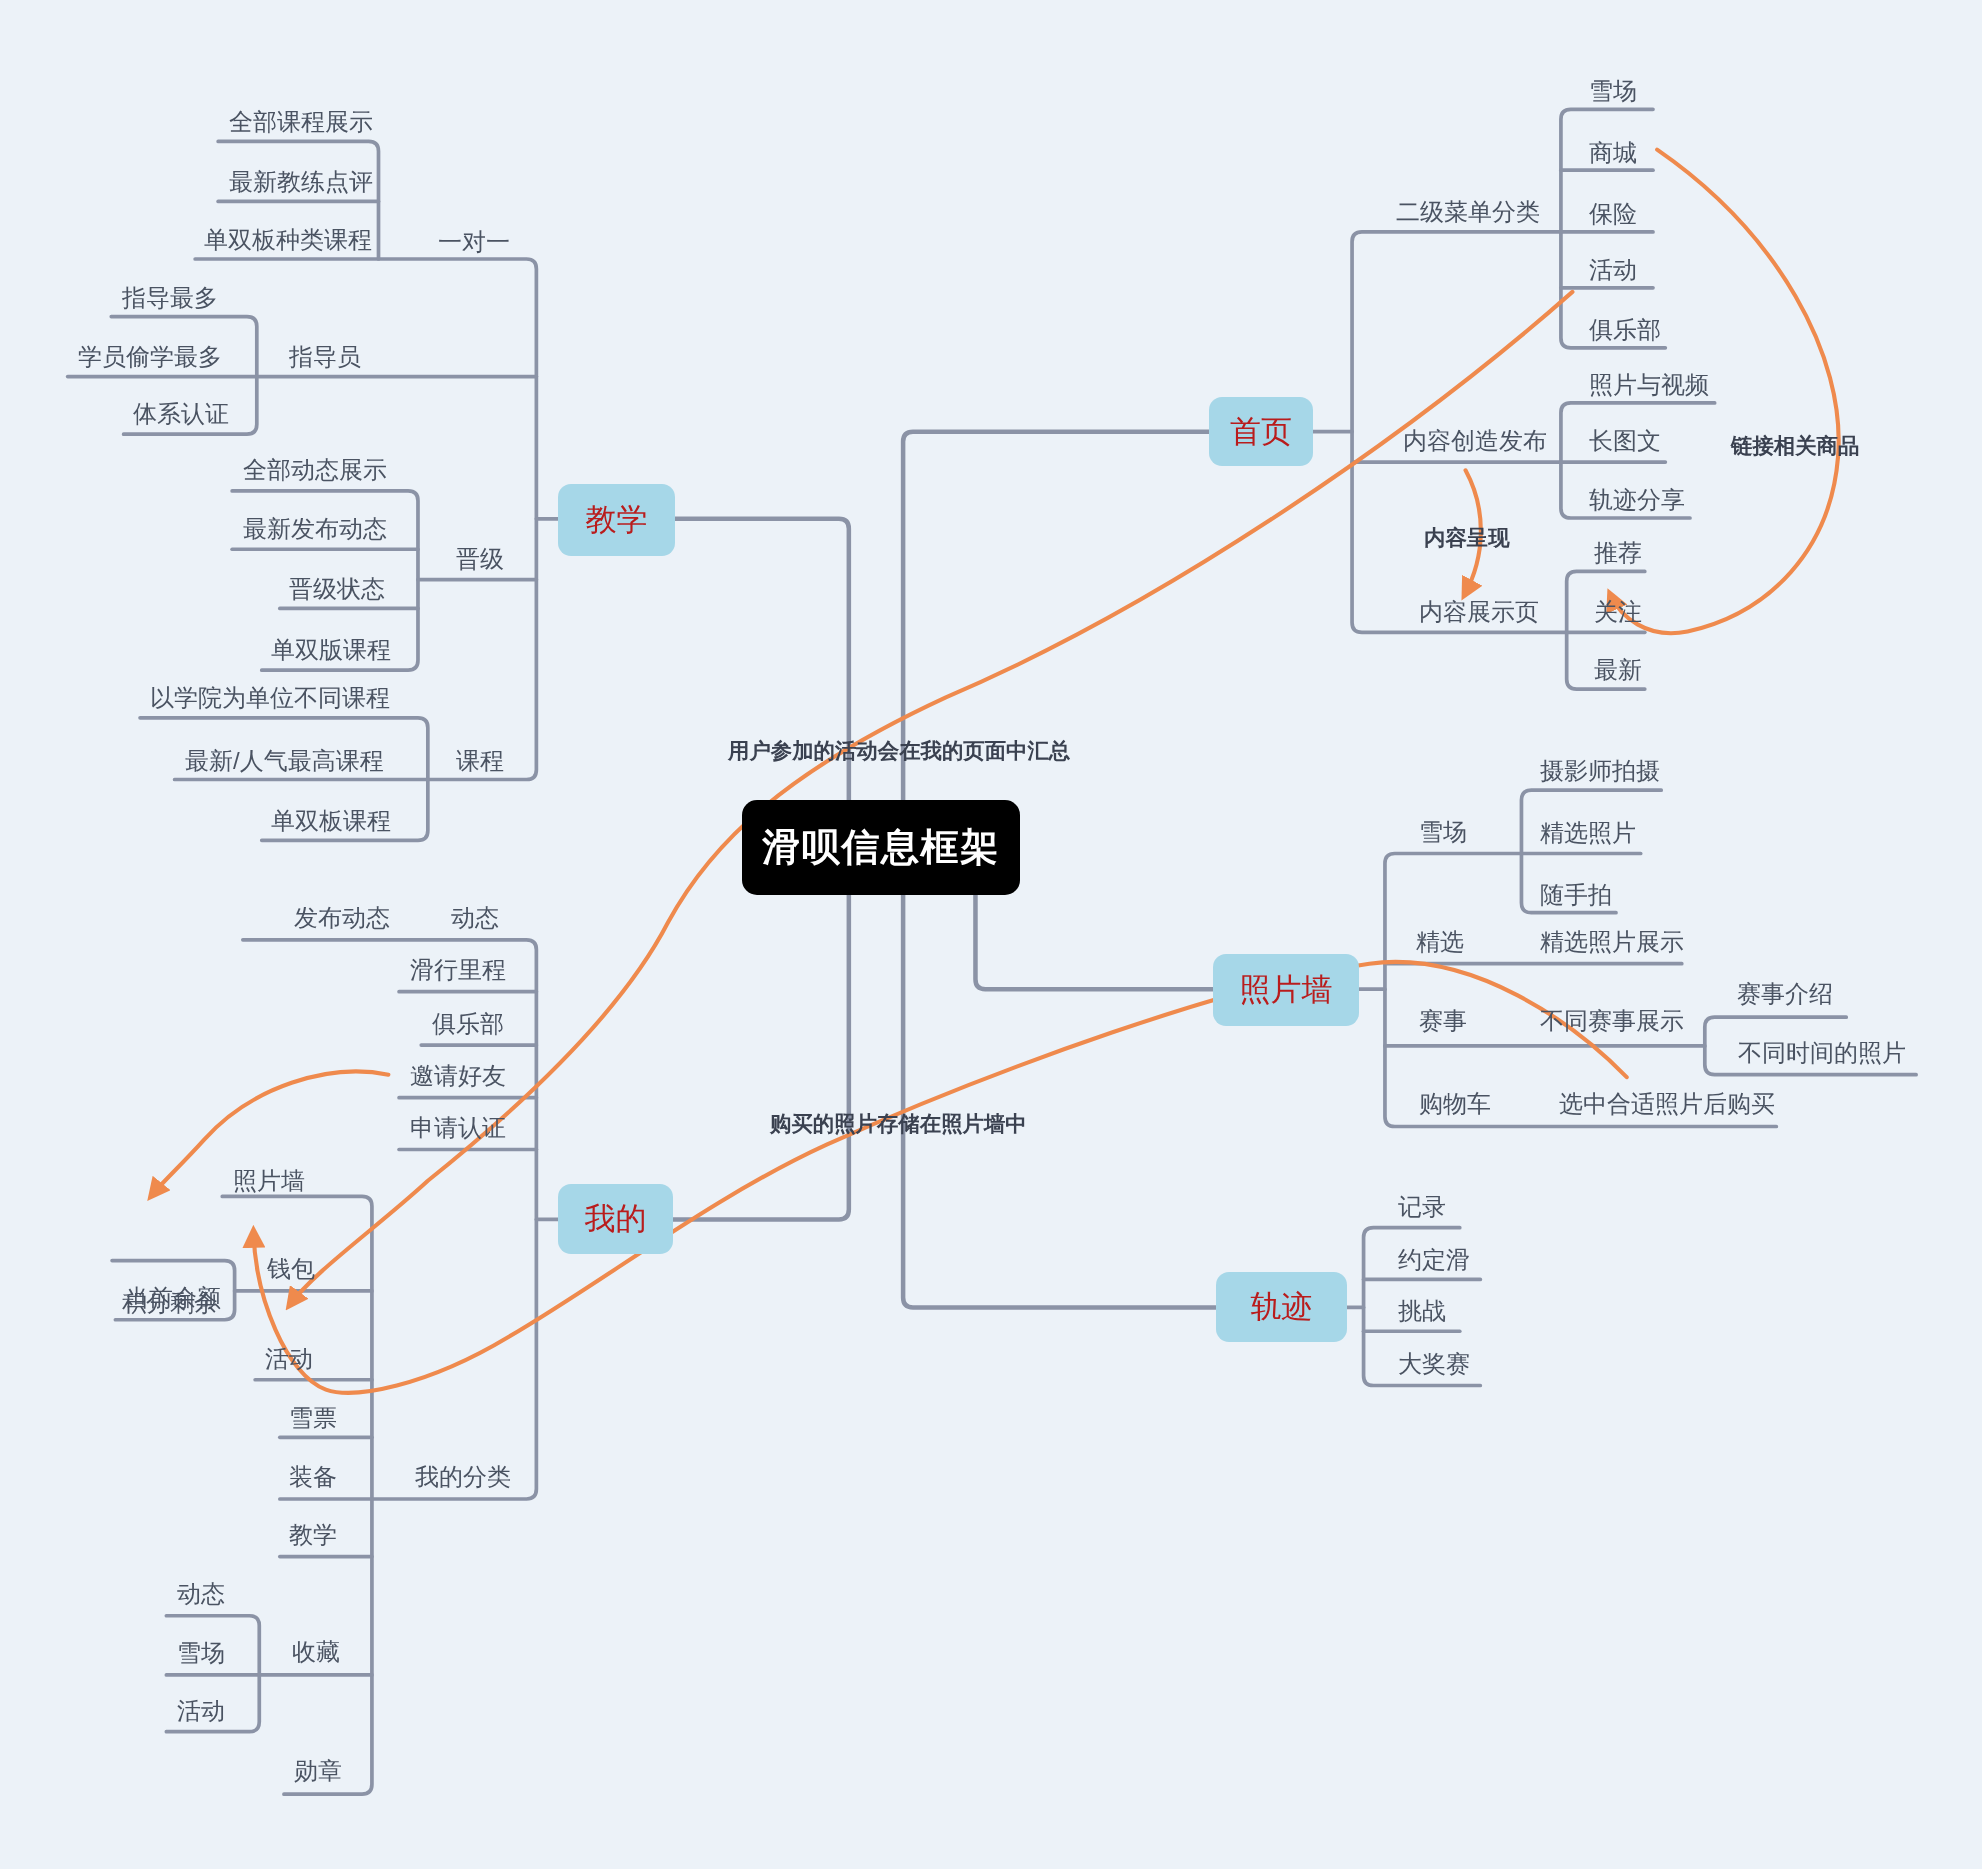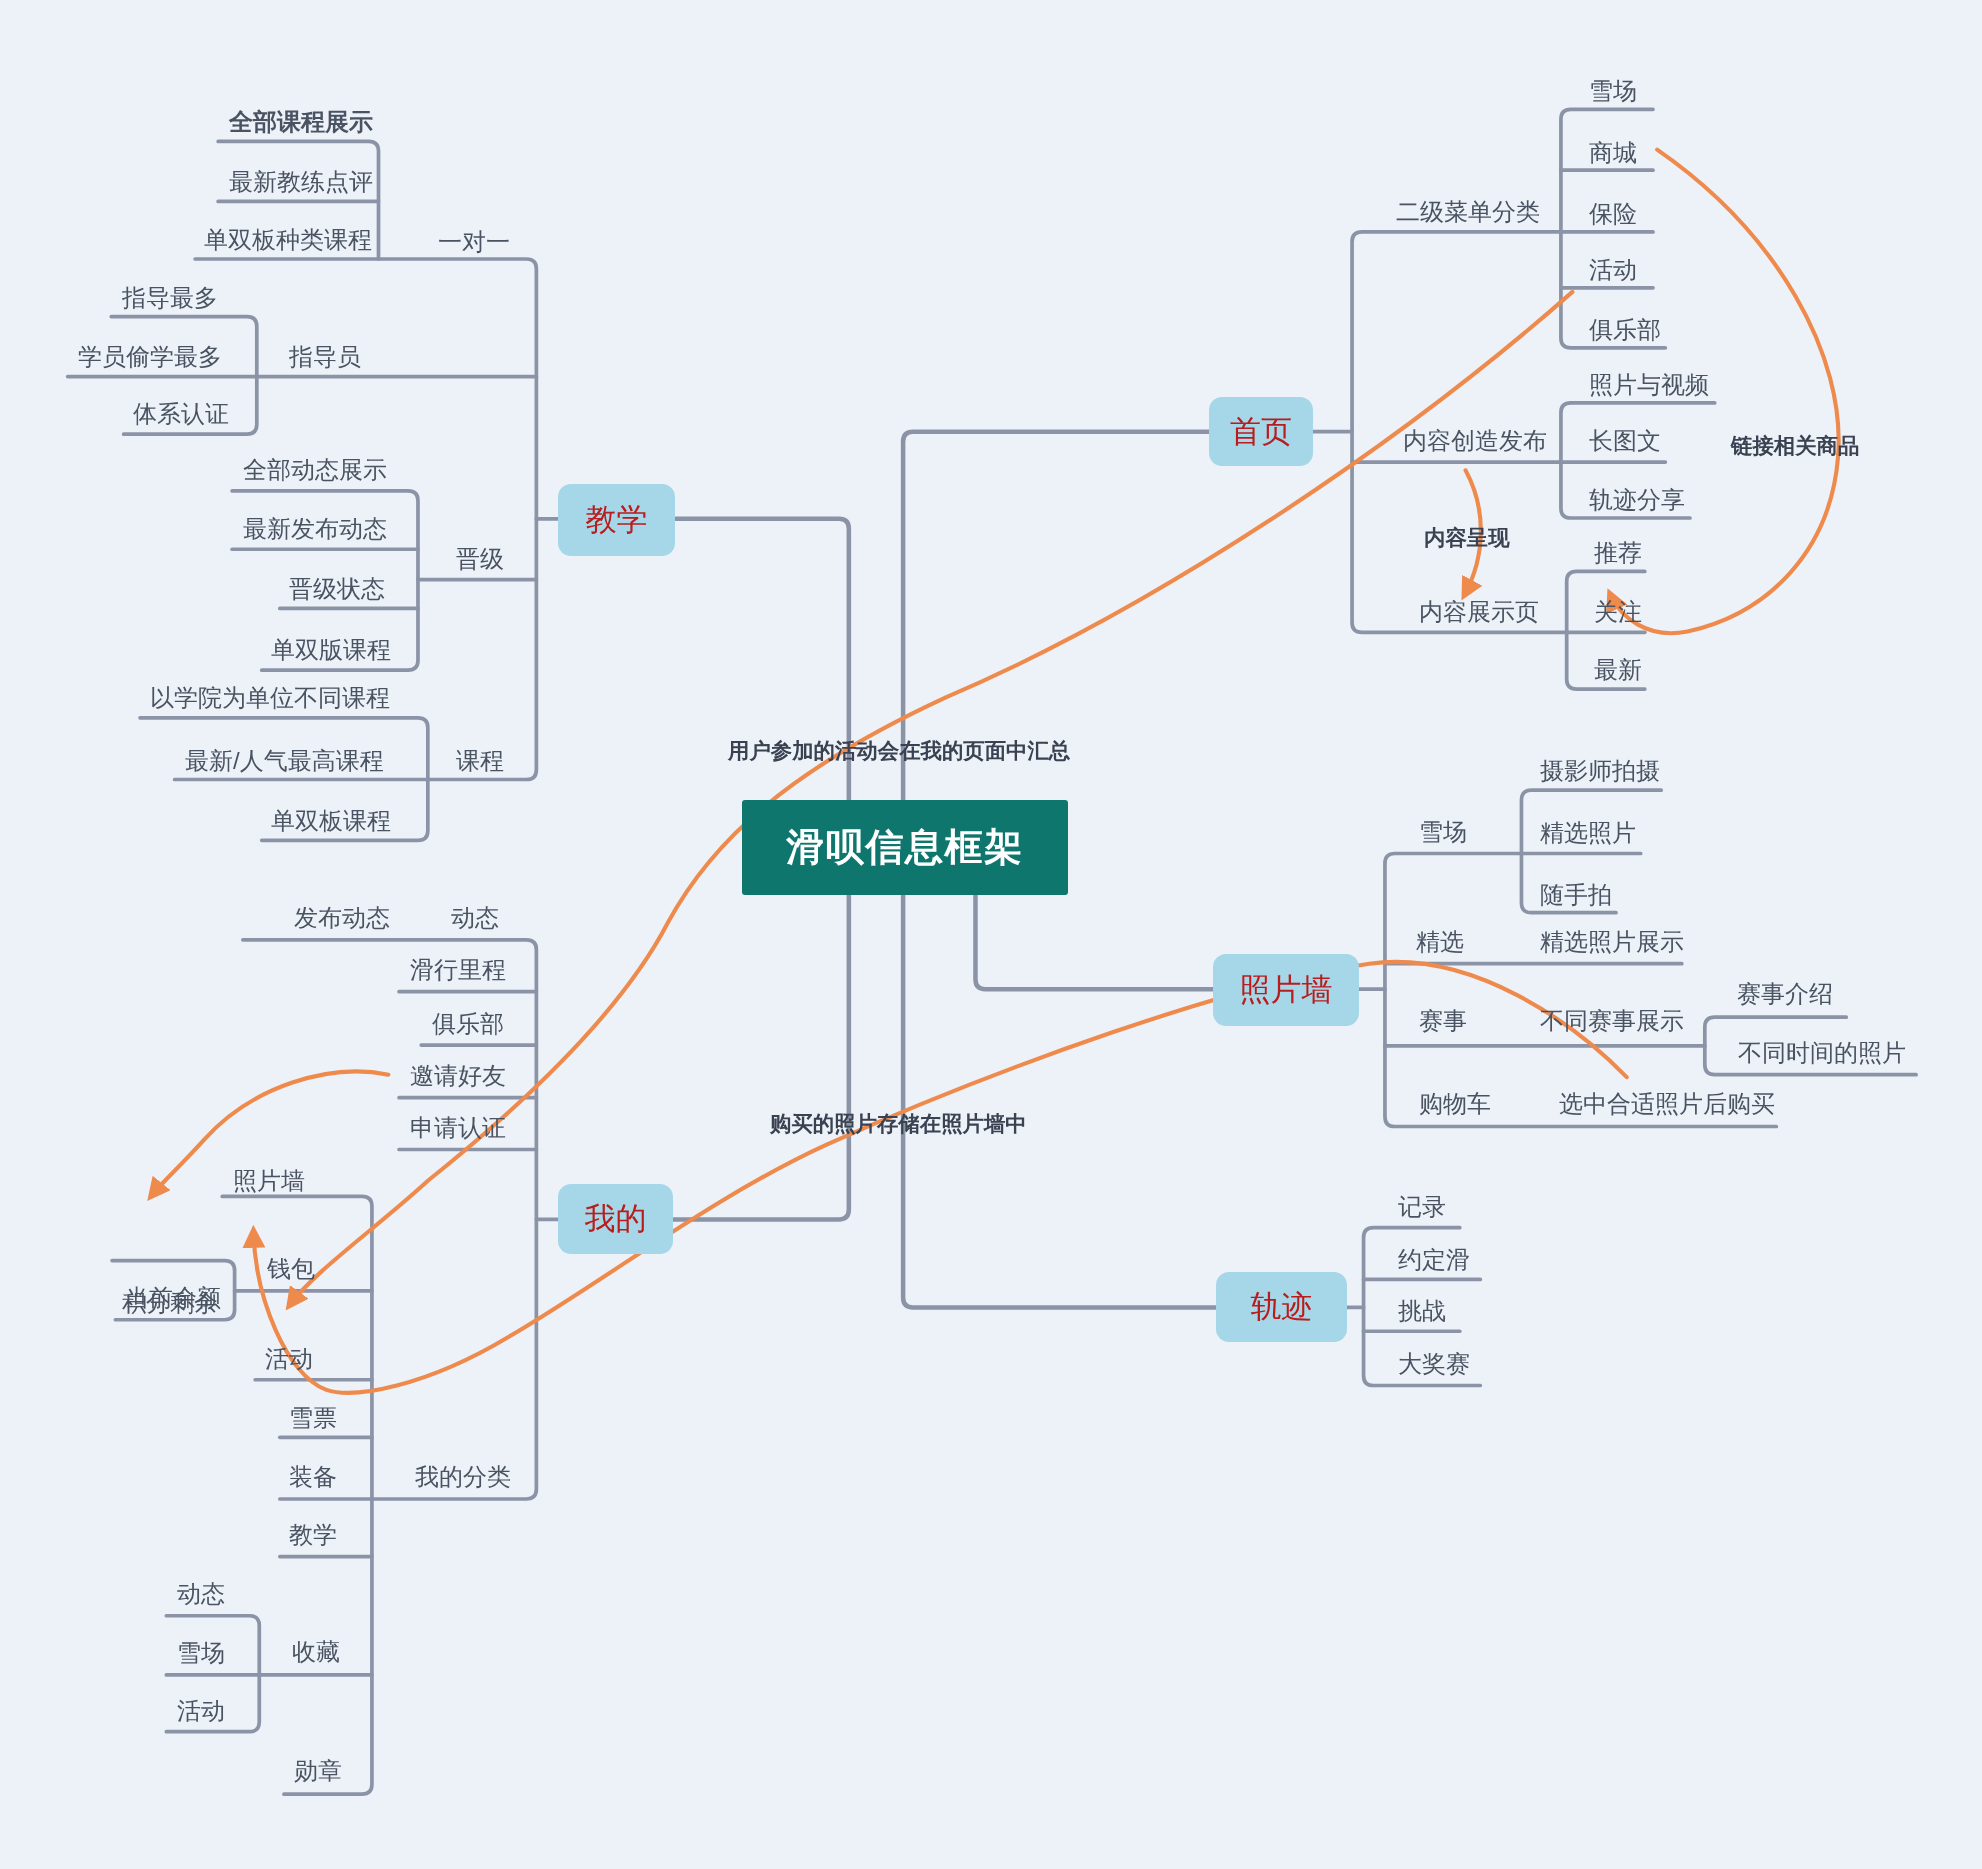--- a/index.html
+++ b/index.html
@@ -6,22 +6,22 @@
   #canvas{position:relative;width:1983px;height:1869px;background:#ecf2f8;overflow:hidden;
           font-family:"Liberation Sans","DejaVu Sans",sans-serif;}
   #edge-svg{position:absolute;left:0;top:0;width:1983px;height:1869px;}
   .edge{fill:none;stroke:#8b93a6;stroke-width:4.5;stroke-linecap:round;stroke-linejoin:round;}
   .edge.thick{stroke-width:5.5;}
   .rel{fill:none;stroke:#ef8a4d;stroke-width:5;stroke-linecap:round;}
   .label{position:absolute;color:#4a5362;font-size:24px;line-height:25.5px;white-space:nowrap;}
   .label.bold{font-weight:bold;color:#3a4150;font-size:21.4px;}
   .node{position:absolute;background:#a6d7e8;color:#b91c1c;border-radius:13px;
         display:flex;align-items:center;justify-content:center;font-size:31px;}
-  .central{position:absolute;left:742px;top:800px;width:326px;height:95px;background:#0f766e;
-        color:#ffffff;border-radius:3px;display:flex;align-items:center;justify-content:center;
+  .central{position:absolute;left:742px;top:800px;width:278px;height:95px;background:#000000;
+        color:#ffffff;border-radius:15px;display:flex;align-items:center;justify-content:center;
         font-size:38px;font-weight:bold;letter-spacing:1.6px;}
   .badge{position:absolute;left:1699px;top:1.6px;width:209px;height:151px;background:#ea5e68;
         color:#fff;display:flex;flex-direction:column;align-items:center;justify-content:center;}
   .badge .brand{font-size:45px;font-weight:bold;line-height:49px;}
   .badge .mode{font-size:29px;font-weight:bold;line-height:36px;}
 </style>
 </head>
 <body>
 
 <div id="canvas">
@@ -87,21 +87,21 @@
       <path d="M202,1965 H303 Q315,1965 315,1977 V2094 Q315,2106 303,2106 H202" class="edge"></path>
       <path d="M2015,182 C2160,282 2245,432 2235,556 C2226,668 2152,746 2052,768 C2003,778 1970,750 1958,723" class="rel" marker-end="url(#arrow)"></path>
       <path d="M1782,572 C1808,620 1806,676 1781,723" class="rel" marker-end="url(#arrow)"></path>
       <path d="M1912,355 C1700,542 1400,742 1150,848 C960,936 866,1022 812,1122 C758,1226 650,1332 520,1436 C458,1493 382,1546 352,1587" class="rel" marker-end="url(#arrow)"></path>
       <path d="M1978,1310 C1915,1245 1790,1155 1665,1172 C1500,1196 1215,1298 1005,1392 C865,1456 735,1558 618,1626 C518,1686 430,1702 396,1690 C348,1672 310,1578 308,1498" class="rel" marker-end="url(#arrow)"></path>
       <path d="M472,1307 C400,1292 305,1322 248,1386 C220,1417 196,1439 184,1454" class="rel" marker-end="url(#arrow)"></path>
     </svg>
 
   <div class="central">滑呗信息框架</div>
 
-<div class="label" style="left: 229px; top: 109px; font-weight: bold;">全部课程展示</div>
+<div class="label" style="left: 229px; top: 109px;">全部课程展示</div>
     <div class="label" style="left: 229px; top: 169px;">最新教练点评</div>
     <div class="label" style="left: 204px; top: 227px;">单双板种类课程</div>
     <div class="label" style="left: 438px; top: 229px;">一对一</div>
     <div class="label" style="left: 122px; top: 285px;">指导最多</div>
     <div class="label" style="left: 78px; top: 344px;">学员偷学最多</div>
     <div class="label" style="left: 289px; top: 344px;">指导员</div>
     <div class="label" style="left: 133px; top: 401px;">体系认证</div>
     <div class="label" style="left: 243px; top: 457px;">全部动态展示</div>
     <div class="label" style="left: 243px; top: 516px;">最新发布动态</div>
     <div class="label" style="left: 456px; top: 546px;">晋级</div>

